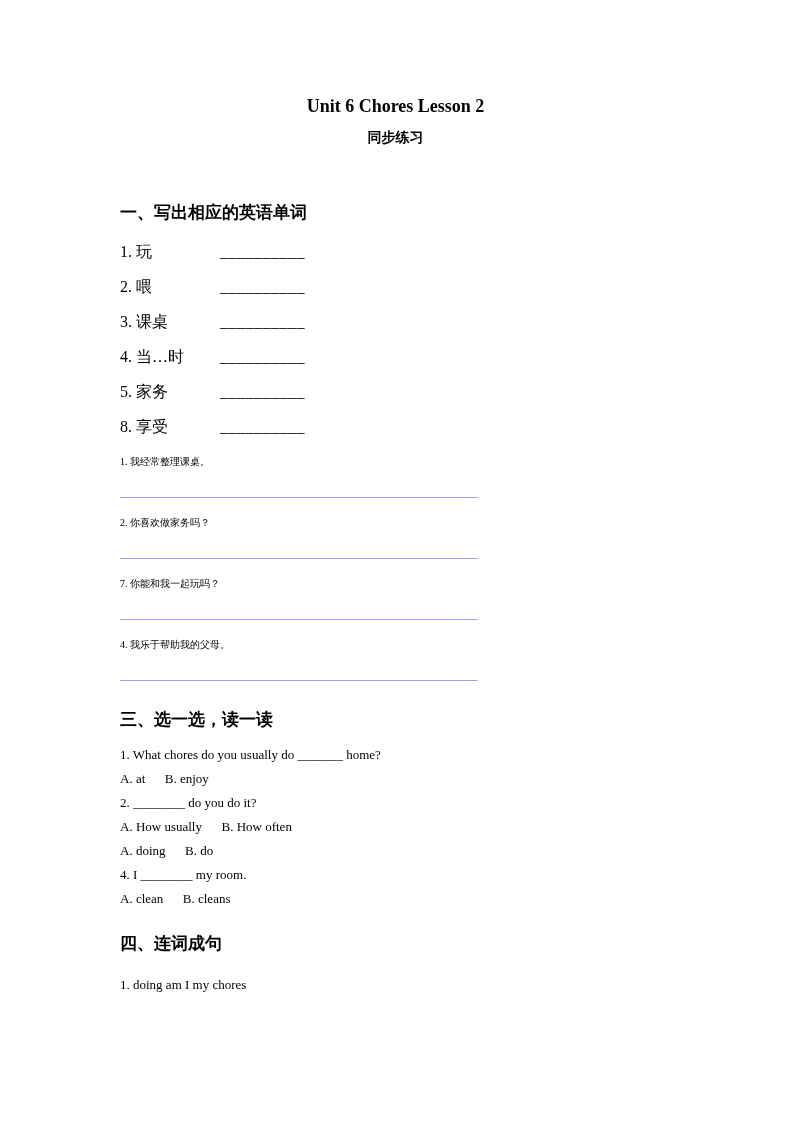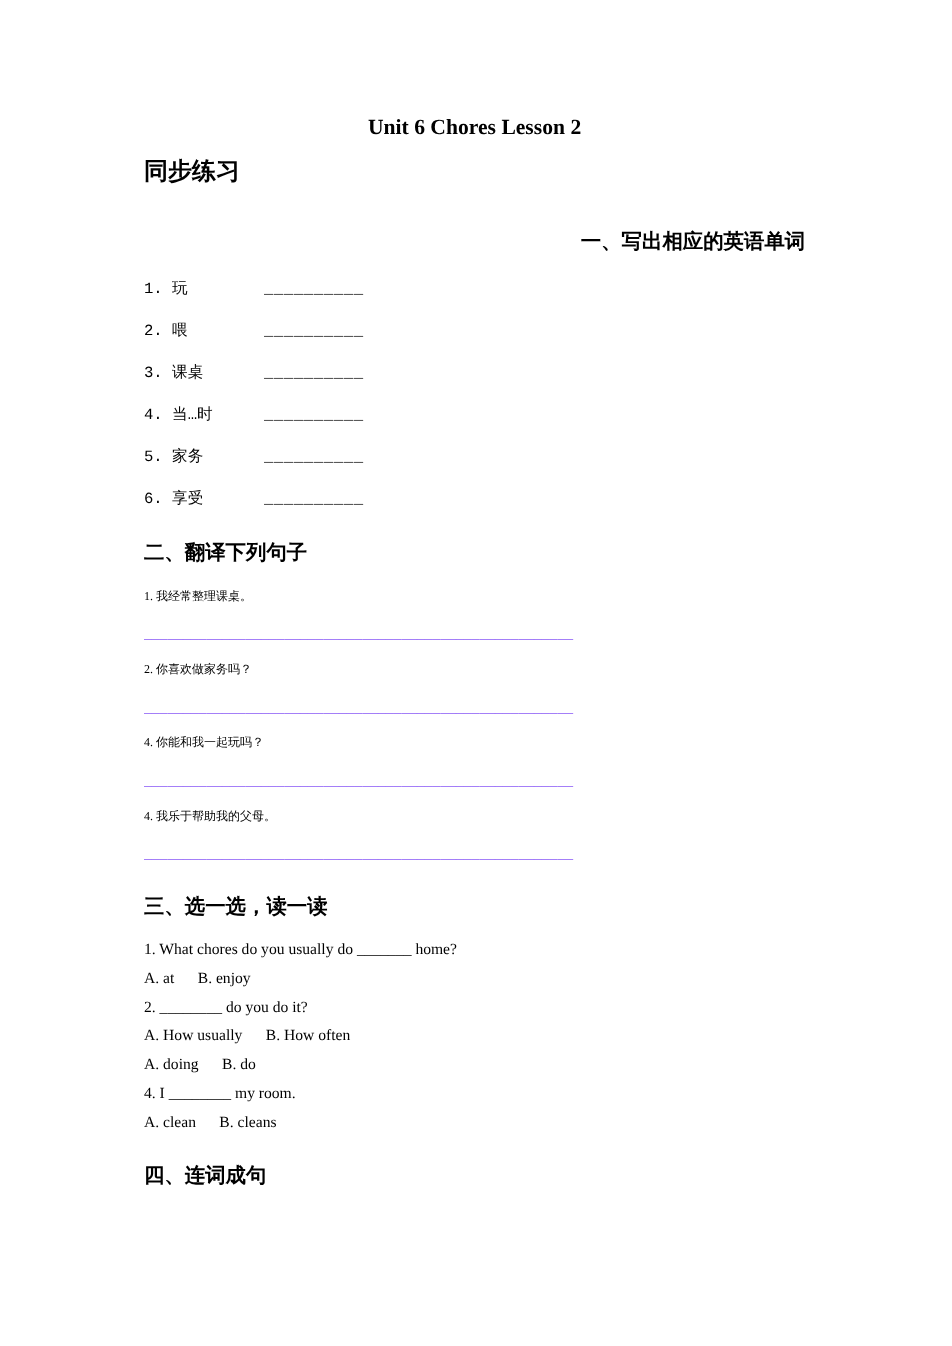--- a/index.html
+++ b/index.html
@@ -19,44 +19,43 @@
   }
   .title {
     margin: 0;
     text-align: center;
     font-size: 18px;
     font-weight: bold;
     font-family: "Liberation Serif", "DejaVu Serif", serif;
   }
   .subtitle {
     margin: 12px 0 0;
-    font-size: 20px;
+    text-align: center;
+    font-size: 14px;
     font-weight: bold;
     font-family: "Liberation Sans", "DejaVu Sans", sans-serif;
   }
   .section-heading {
     margin: 26px 0 0;
     font-size: 17px;
     font-weight: bold;
     font-family: "Liberation Sans", "DejaVu Sans", sans-serif;
   }
   .section-heading.first {
-    margin-top: 34px;
-    text-align: right;
+    margin-top: 54px;
   }
   .word-list {
     margin-top: 20px;
   }
   .word-row {
     display: flex;
     align-items: flex-start;
-    font-size: 13px;
+    font-size: 16px;
     margin-bottom: 20px;
     line-height: 15px;
-    font-family: Liberation Mono, monospace;
   }
   .word-label {
     width: 100px;
   }
   .word-blank {
     letter-spacing: 0.5px;
   }
   .trans-list {
     margin-top: 18px;
   }
@@ -113,43 +112,43 @@
     </div>
     <div class="word-row">
       <span class="word-label">4. 当…时</span>
       <span class="word-blank">__________</span>
     </div>
     <div class="word-row">
       <span class="word-label">5. 家务</span>
       <span class="word-blank">__________</span>
     </div>
     <div class="word-row">
-      <span class="word-label">6. 享受</span>
+      <span class="word-label">8. 享受</span>
       <span class="word-blank">__________</span>
     </div>
   </div>
 
-  <h3 class="section-heading">二、翻译下列句子</h3>
   <div class="trans-list">
     <p class="trans-prompt">1. 我经常整理课桌。</p>
     <p class="answer-line">_______________________________________________________</p>
     <p class="trans-prompt">2. 你喜欢做家务吗？</p>
     <p class="answer-line">_______________________________________________________</p>
-    <p class="trans-prompt">4. 你能和我一起玩吗？</p>
+    <p class="trans-prompt">7. 你能和我一起玩吗？</p>
     <p class="answer-line">_______________________________________________________</p>
     <p class="trans-prompt">4. 我乐于帮助我的父母。</p>
     <p class="answer-line">_______________________________________________________</p>
   </div>
 
   <h3 class="section-heading">三、选一选，读一读</h3>
   <div class="mc-list">
     <p class="mc-line">1. What chores do you usually do _______ home?</p>
     <p class="mc-line">A. at      B. enjoy</p>
     <p class="mc-line">2. ________ do you do it?</p>
     <p class="mc-line">A. How usually      B. How often</p>
     <p class="mc-line">A. doing      B. do</p>
     <p class="mc-line">4. I ________ my room.</p>
     <p class="mc-line">A. clean      B. cleans</p>
   </div>
 
   <h3 class="section-heading">四、连词成句</h3>
+  <p class="rearrange-line">1. doing am I my chores</p>
 
 </div>
 
 </body></html>

